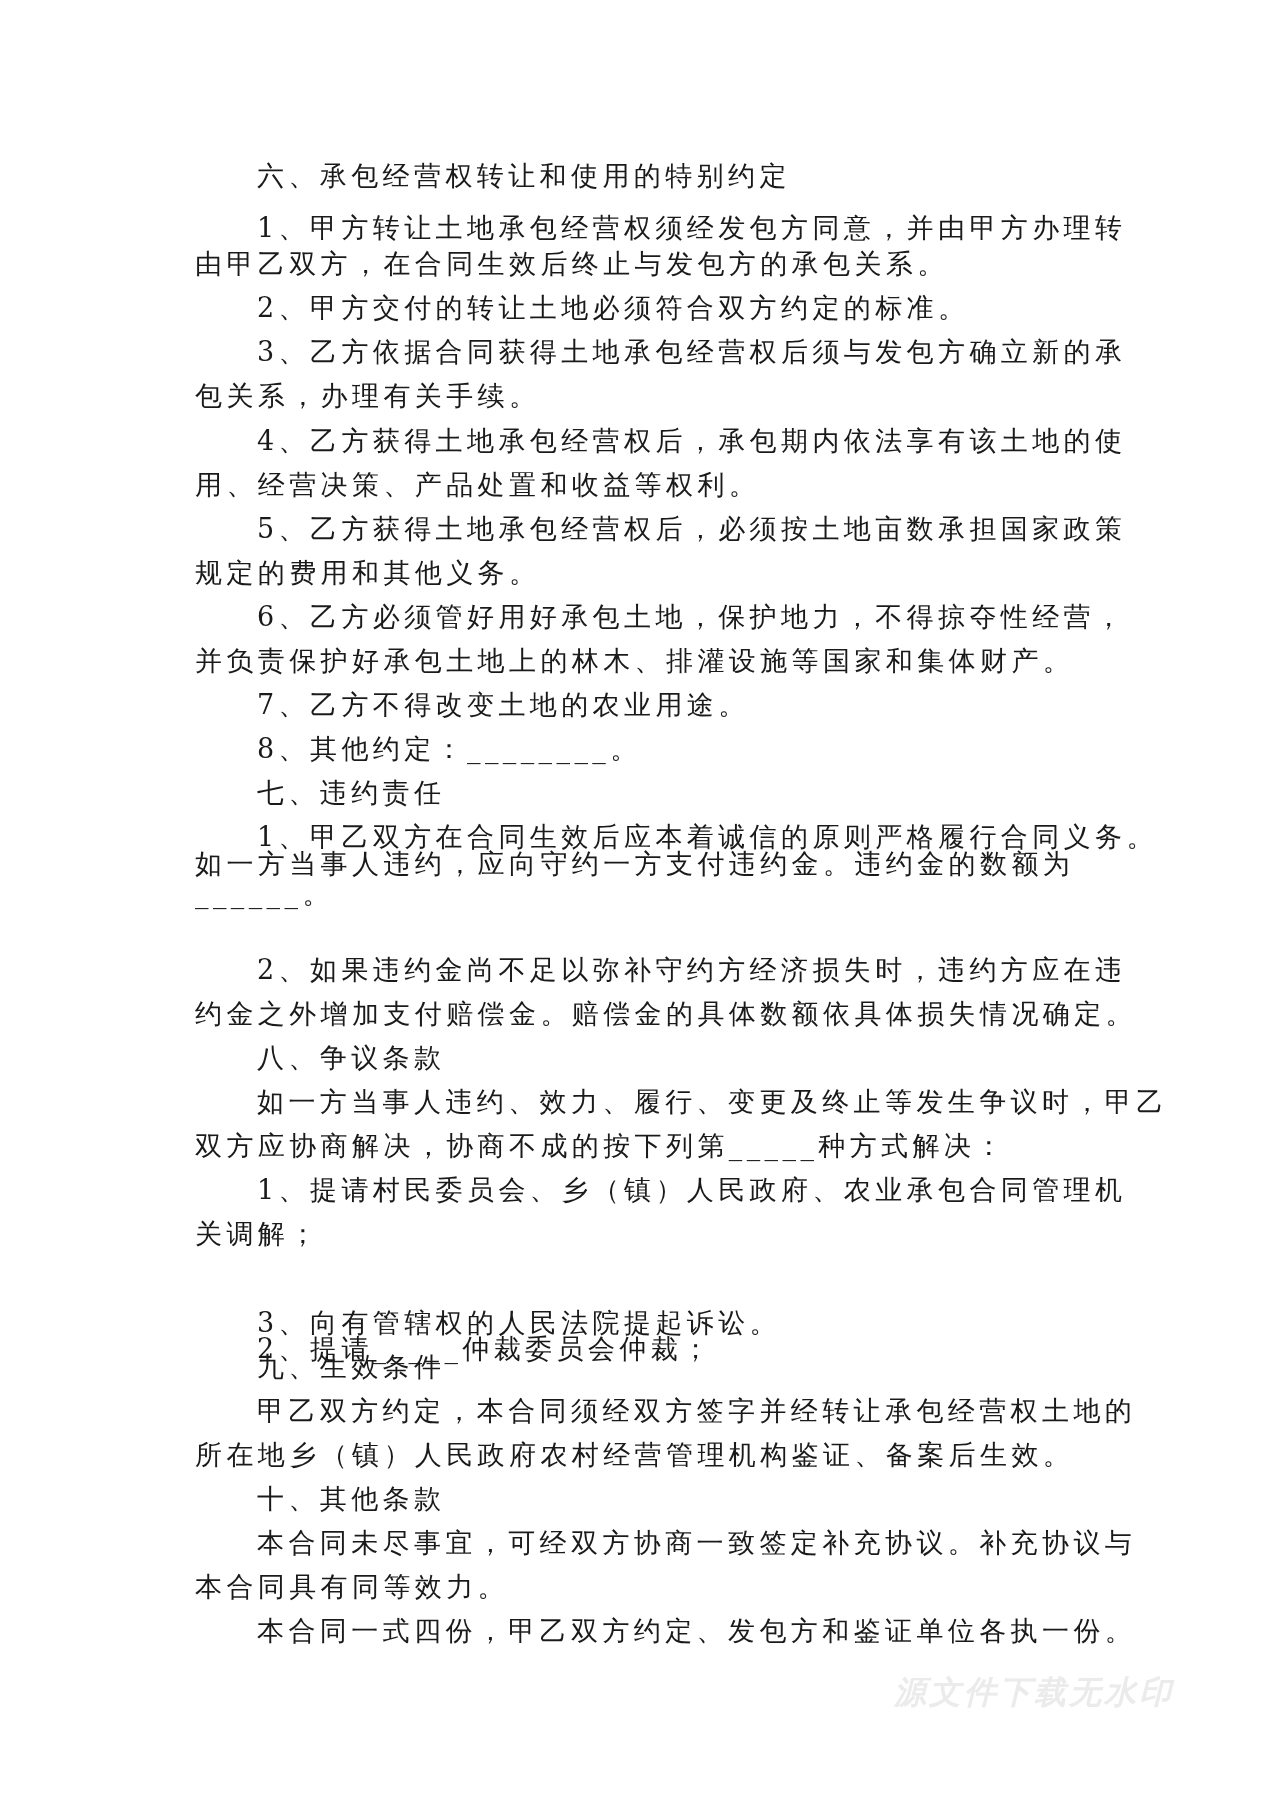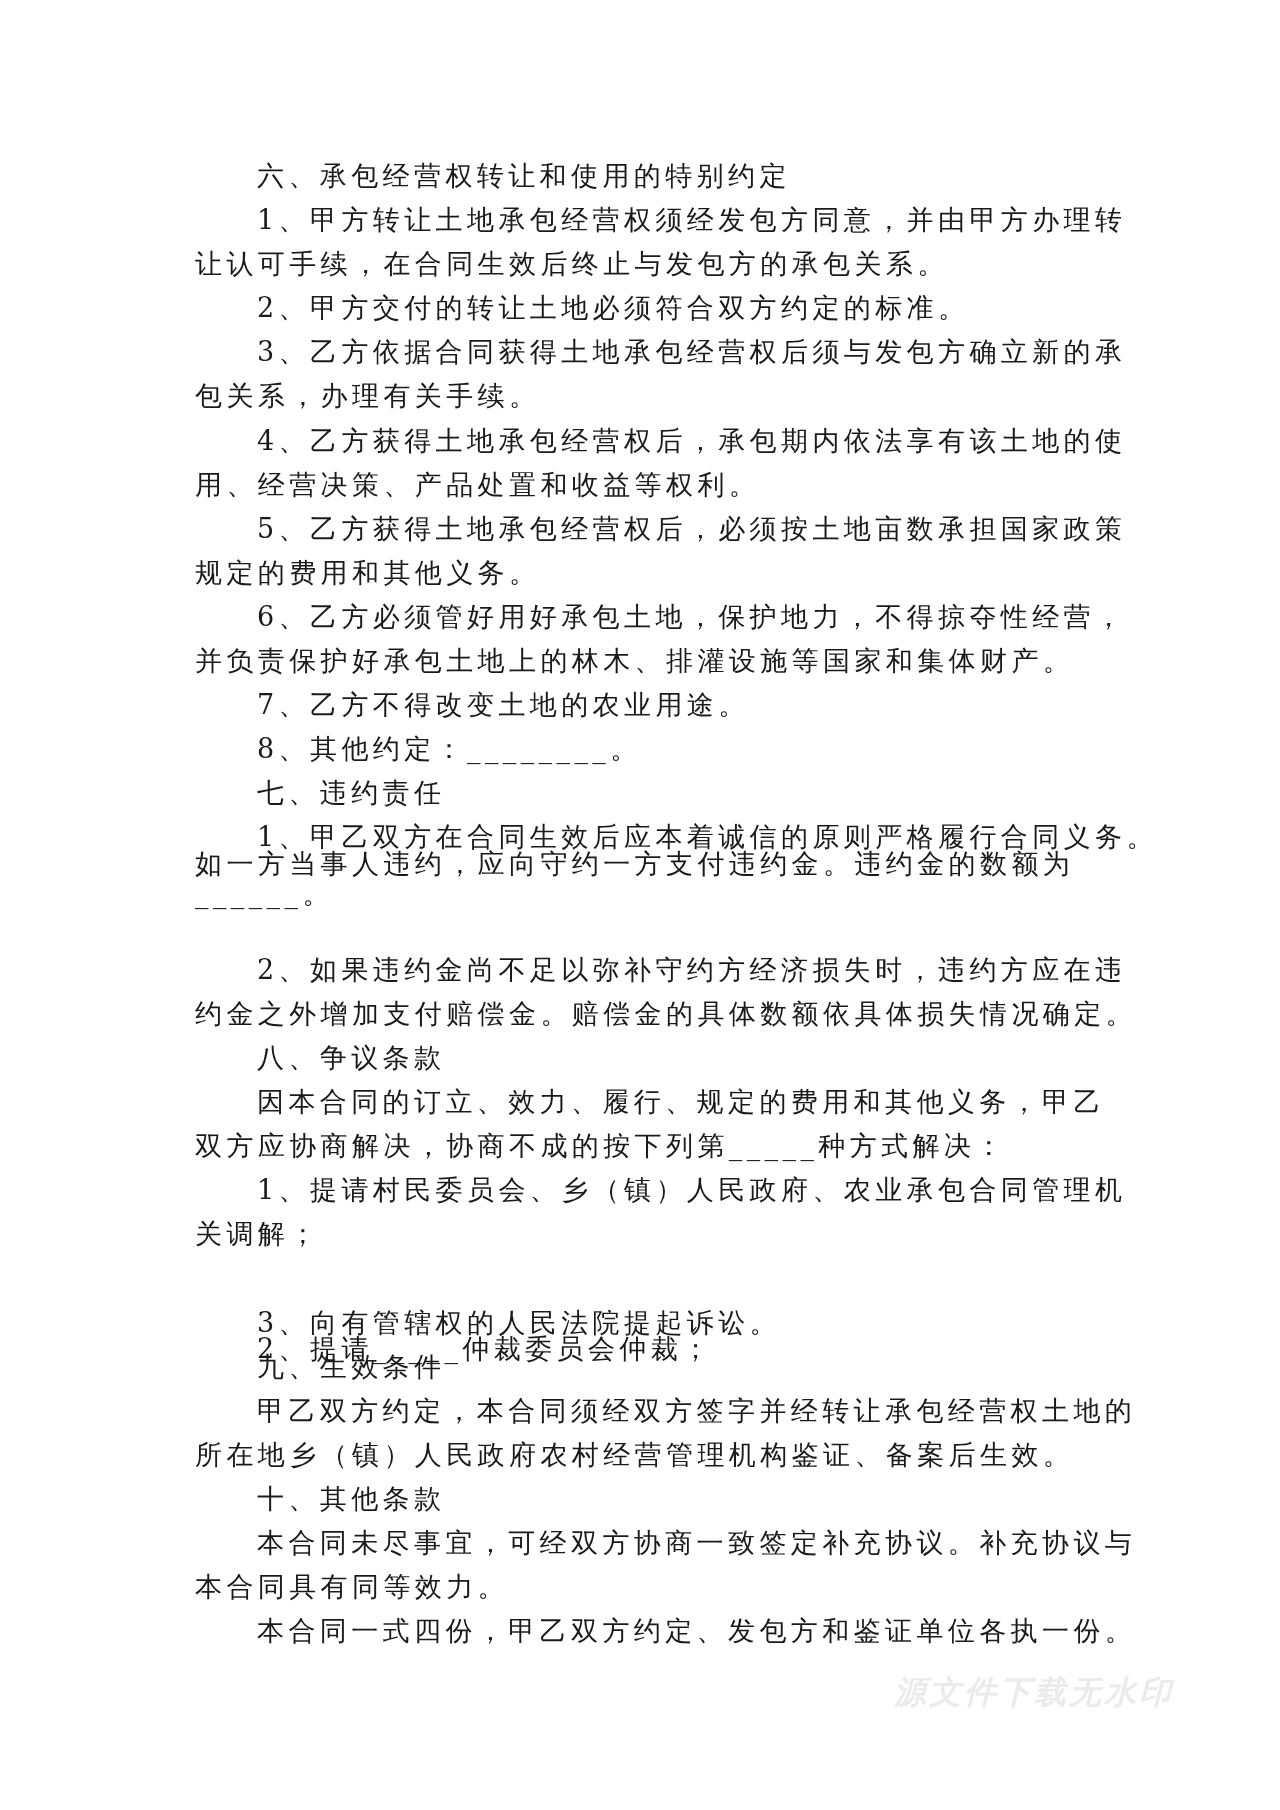--- a/index.html
+++ b/index.html
@@ -56,41 +56,41 @@
       letter-spacing: 3px;
       color: #ebebeb;
     }
   </style>
 </head>
 <body>
 
 <div class="page">
   <div id="lines">
     <div class="line indent" style="top:158px">六、承包经营权转让和使用的特别约定</div>
-    <div class="line indent" style="top:202px">1、甲方转让土地承包经营权须经发包方同意，并由甲方办理转</div>
-    <div class="line" style="top:246px">让认可手续，在合同生效后终止与发包方的承包关系。</div>
+    <div class="line indent" style="top:210px">1、甲方转让土地承包经营权须经发包方同意，并由甲方办理转</div>
+    <div class="line" style="top:246px">由甲乙双方，在合同生效后终止与发包方的承包关系。</div>
     <div class="line indent" style="top:290px">2、甲方交付的转让土地必须符合双方约定的标准。</div>
     <div class="line indent" style="top:334px">3、乙方依据合同获得土地承包经营权后须与发包方确立新的承</div>
     <div class="line" style="top:378px">包关系，办理有关手续。</div>
     <div class="line indent" style="top:423px">4、乙方获得土地承包经营权后，承包期内依法享有该土地的使</div>
     <div class="line" style="top:467px">用、经营决策、产品处置和收益等权利。</div>
     <div class="line indent" style="top:511px">5、乙方获得土地承包经营权后，必须按土地亩数承担国家政策</div>
     <div class="line" style="top:555px">规定的费用和其他义务。</div>
     <div class="line indent" style="top:599px">6、乙方必须管好用好承包土地，保护地力，不得掠夺性经营，</div>
     <div class="line" style="top:643px">并负责保护好承包土地上的林木、排灌设施等国家和集体财产。</div>
     <div class="line indent" style="top:687px">7、乙方不得改变土地的农业用途。</div>
     <div class="line indent" style="top:731px">8、其他约定：________。</div>
     <div class="line indent" style="top:775px">七、违约责任</div>
     <div class="line indent" style="top:819px">1、甲乙双方在合同生效后应本着诚信的原则严格履行合同义务。</div>
     <div class="line" style="top:846px">如一方当事人违约，应向守约一方支付违约金。违约金的数额为</div>
     <div class="line" style="top:876px">______。</div>
     <div class="line indent" style="top:952px">2、如果违约金尚不足以弥补守约方经济损失时，违约方应在违</div>
     <div class="line" style="top:996px">约金之外增加支付赔偿金。赔偿金的具体数额依具体损失情况确定。</div>
     <div class="line indent" style="top:1040px">八、争议条款</div>
-    <div class="line indent" style="top:1084px">因本合同的订立、效力、履行、规定的费用和其他义务，甲乙</div>
+    <div class="line indent" style="top:1084px">如一方当事人违约、效力、履行、变更及终止等发生争议时，甲乙</div>
     <div class="line" style="top:1128px">双方应协商解决，协商不成的按下列第_____种方式解决：</div>
     <div class="line indent" style="top:1172px">1、提请村民委员会、乡（镇）人民政府、农业承包合同管理机</div>
     <div class="line" style="top:1216px">关调解；</div>
     <div class="line indent" style="top:1331px">2、提请_____仲裁委员会仲裁；</div>
     <div class="line indent" style="top:1305px">3、向有管辖权的人民法院提起诉讼。</div>
     <div class="line indent" style="top:1349px">九、生效条件</div>
     <div class="line indent" style="top:1393px">甲乙双方约定，本合同须经双方签字并经转让承包经营权土地的</div>
     <div class="line" style="top:1437px">所在地乡（镇）人民政府农村经营管理机构鉴证、备案后生效。</div>
     <div class="line indent" style="top:1481px">十、其他条款</div>
     <div class="line indent" style="top:1525px">本合同未尽事宜，可经双方协商一致签定补充协议。补充协议与</div>

